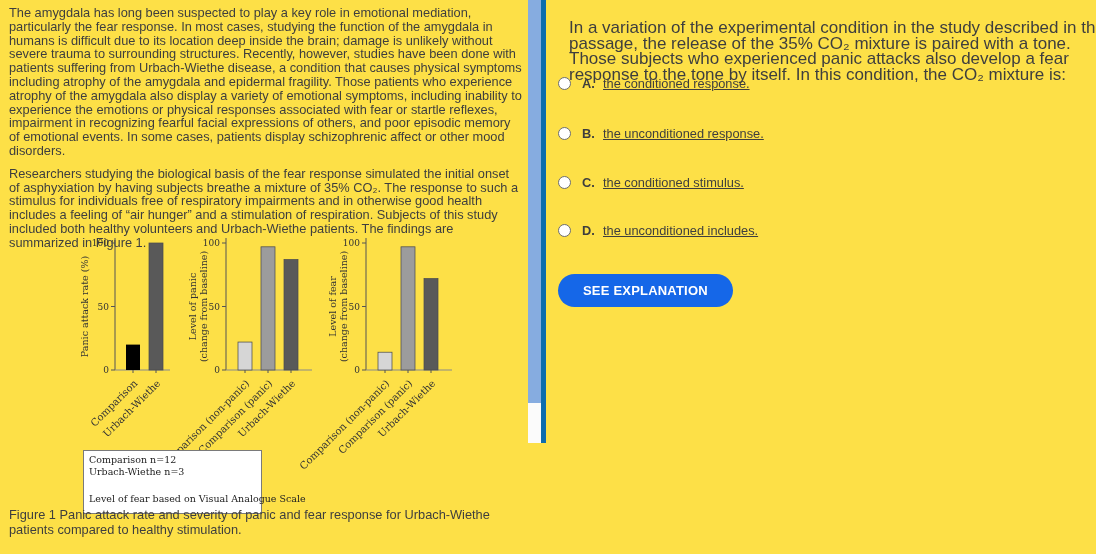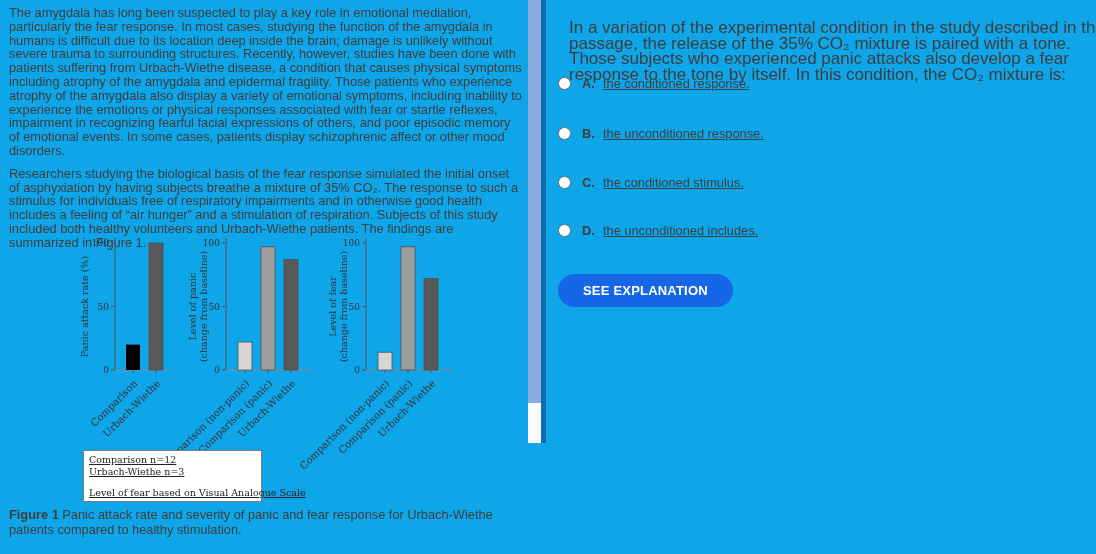--- a/index.html
+++ b/index.html
@@ -1,35 +1,34 @@
 <!DOCTYPE html>
 <html><head>
 <meta charset="utf-8">
 <style>
   html,body { margin:0; padding:0; background:#fff; }
   #page {
-    position:relative; width:1096px; height:554px; background:#0ea5e9;
+    position:relative; width:1096px; height:554px; background:#fde047;
     font-family:"Liberation Sans", sans-serif; color:#3e3e3e; overflow:hidden;
   }
   
   .left-col { position:absolute; left:9px; top:6px; width:513px; }
   .para { margin:0 0 9px 0; font-size:12.8px; line-height:13.8px; color:#3e3e3e; }
   .charts { position:absolute; left:8px; top:235px; width:520px; height:225px; }
   .chart-slot { position:absolute; top:0; }
   .chart-slot svg { overflow:visible; display:block; }
   .legend-box {
     position:absolute; left:83px; top:450px; width:167px;
-    border:1px solid #7a7a7a; padding:3px 5px 2px 5px;
+    border:1px solid #7a7a7a; padding:3px 5px 8px 5px;
     font-family:"DejaVu Serif", serif; font-size:9.5px; line-height:12px; color:#222;
     background:#fff;
-    text-decoration:underline;
   }
-  .legend-foot { margin-top:9px; white-space:nowrap; }
+  .legend-foot { margin-top:15px; white-space:nowrap; }
   .caption { position:absolute; left:9px; top:507px; width:528px; font-size:12.8px; line-height:15px; color:#3e3e3e; }
-  .caption b { font-weight:bold; }
+  .caption b { font-weight:normal; }
   
   .scroll-thumb { position:absolute; left:528px; top:0; width:13px; height:403px; background:#86ace0; }
   .scroll-track { position:absolute; left:528px; top:0; width:13px; height:443px; background:#fbfbfb; }
   .divider { position:absolute; left:541px; top:0; width:5px; height:443px; background:#0e6cad; }
   
   .question { position:absolute; left:557px; top:8px; width:536px; margin:12px; font-size:17px; line-height:15.6px; color:#3e3e3e; }
   .option { position:absolute; left:558px; display:flex; align-items:center; cursor:pointer; }
   .radio {
     width:11px; height:11px; border:1px solid #6e6e6e; border-radius:50%;
     background:#fff; margin-right:11px; flex:none;

